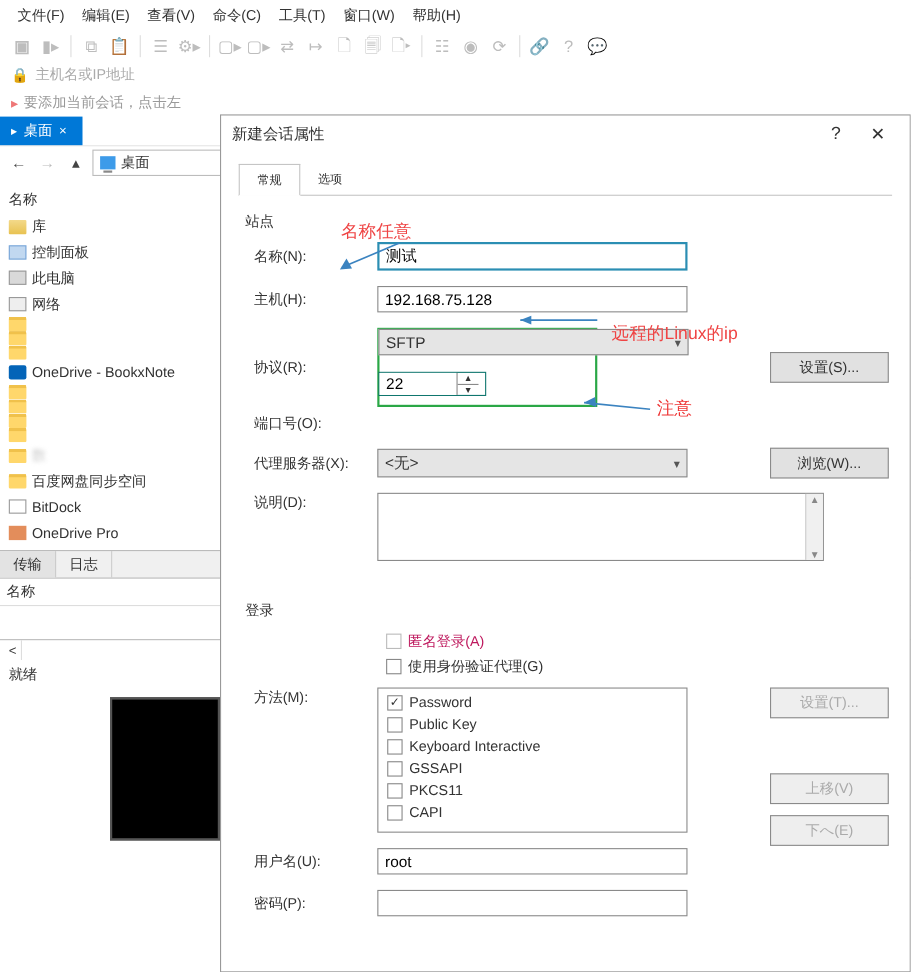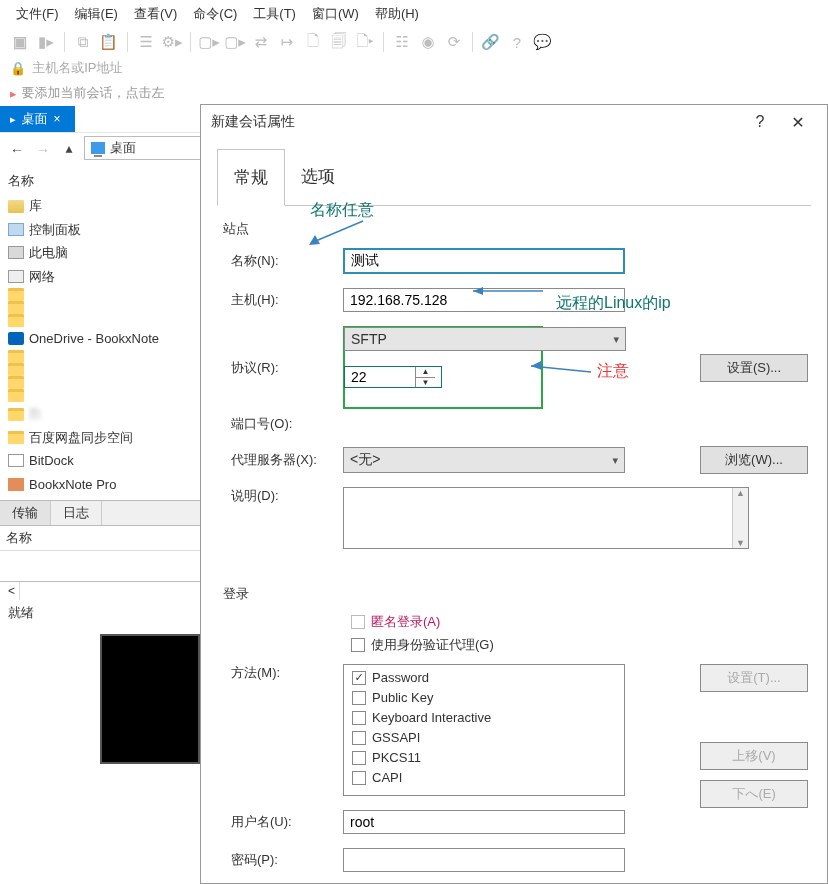--- a/index.html
+++ b/index.html
@@ -198,22 +198,22 @@
 
 .dlg-body {
   padding: 10px 16px 0 16px;
 }
 
 .dlg-tabs {
   display: flex;
   border-bottom: 1px solid #c5c5c5;
 }
 .dlg-tab {
-  padding: 16px 16px;
-  font-size: 17px;
+  padding: 6px 16px;
+  font-size: 11px;
   position: relative;
   text-align: center;
 }
 .dlg-tab.active {
   border: 1px solid #c5c5c5;
   border-bottom: 1px solid #fff;
   margin-bottom: -1px;
   background: #fff;
 }
 
@@ -302,21 +302,21 @@
   padding: 5px 8px;
 }
 
 
 .anno {
   position: absolute;
   color: #2b8eb3;
   font-size: 16px;
   pointer-events: none;
 }
-.anno.blue { color: #0f766e; }
+.anno.blue { color: #ef4444; }
 .anno.red { color: #e33; font-size: 16px; }
 .arrow-blue {
   position: absolute;
   pointer-events: none;
 }
 .arrow-blue svg { overflow: visible; }
 </style>
 </head>
 <body>
 
@@ -443,21 +443,21 @@
       <div class="tree-item">
         <span class="fi fi-folder"></span>
         <span>百度网盘同步空间</span>
       </div>
       <div class="tree-item">
         <span class="fi fi-bd"></span>
         <span>BitDock</span>
       </div>
       <div class="tree-item">
         <span class="fi fi-bxn"></span>
-        <span>BookxNote Pro</span>
+        <span>OneDrive Pro</span>
       </div>
     </div>
 </div>
 
 <div class="bottom-tabs">
   <span class="active">传输</span>
   <span>日志</span>
 </div>
 <div class="col-header">名称</div>
 
@@ -494,21 +494,21 @@
       <div class="form-row">
         <div class="form-label">主机(H):</div>
         <div class="form-ctrl-area">
           <input class="txt-input" style="width: 282px;" value="192.168.75.128">
         </div>
       </div>
 
       <div class="form-row">
         <div class="form-label">协议(R):</div>
         <div class="form-ctrl-area">
-          <div style="border:2.5px solid #2aa746; padding:0; width:200px; height:83px; position:relative;">
+          <div style="border:2.5px solid #2aa746; padding:0; width:200px; height:72px; position:relative;">
             <div class="sel-box" style="width:282px; position:absolute; left:-1px; top:-1px;">
               <span>SFTP</span>
               <span class="caret-down">▾</span>
             </div>
             <div class="spinner" style="position:absolute; left:-1px; top:38px;">
               <input value="22" style="">
               <div class="spin-btns">
                   <span>▲</span>
                   <span>▼</span>
                 </div>

